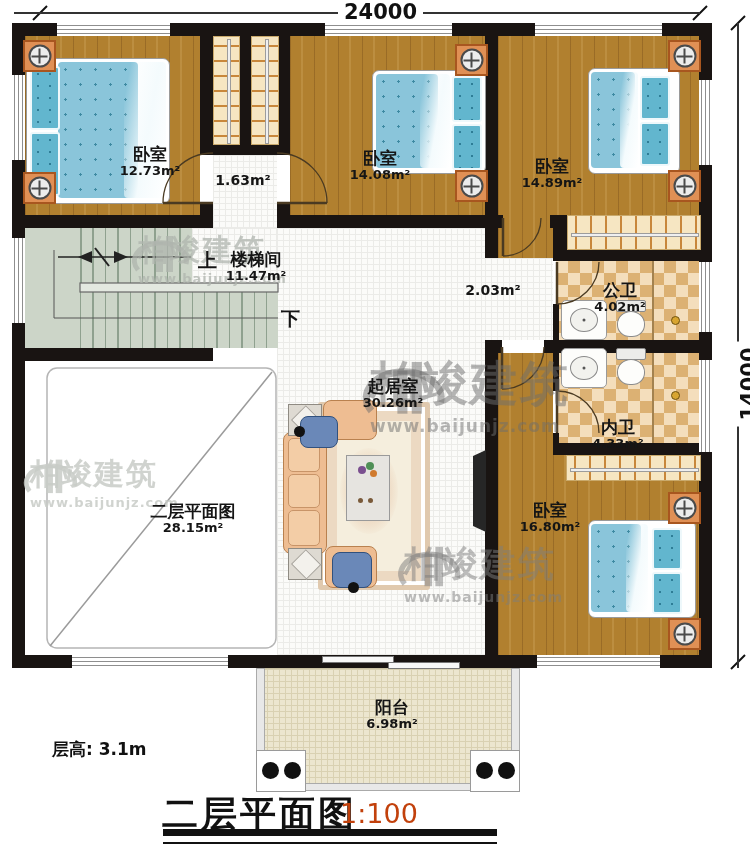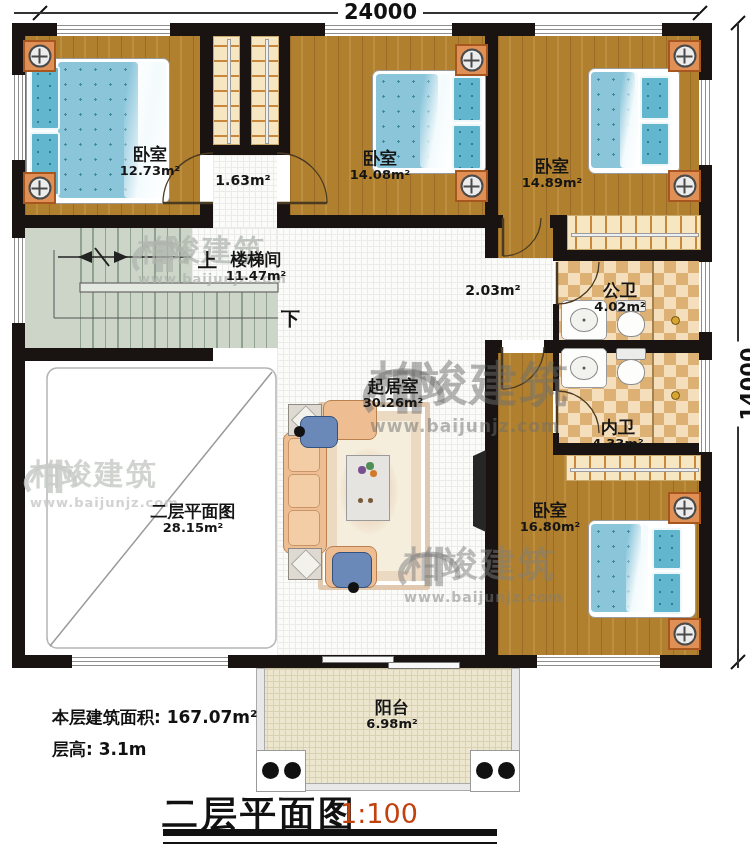--- a/index.html
+++ b/index.html
@@ -360,20 +360,19 @@
   </div>
   <div class="rlabel" style="left:550px;top:501px;">
     <div class="rname">卧室</div>
     <div class="rarea">16.80m²</div>
   </div>
   <div class="rlabel" style="left:392px;top:698px;">
     <div class="rname">阳台</div>
     <div class="rarea">6.98m²</div>
   </div>
 
-  <div class="footline" style="left:52px;top:706px;">本层建筑面积: 167.07m²</div>
   <div class="footline" style="left:52px;top:738px;">层高: 3.1m</div>
   <div class="titletxt" style="left:162px;top:790px;">二层平面图</div>
   <div class="scaletxt" style="left:340px;top:798px;">1:100</div>
   <div class="abs" style="left:163px;top:829px;width:334px;height:7px;background:#111;"></div>
   <div class="abs" style="left:163px;top:842px;width:334px;height:2px;background:#111;"></div>
 
 </div>
 
 </body></html>

